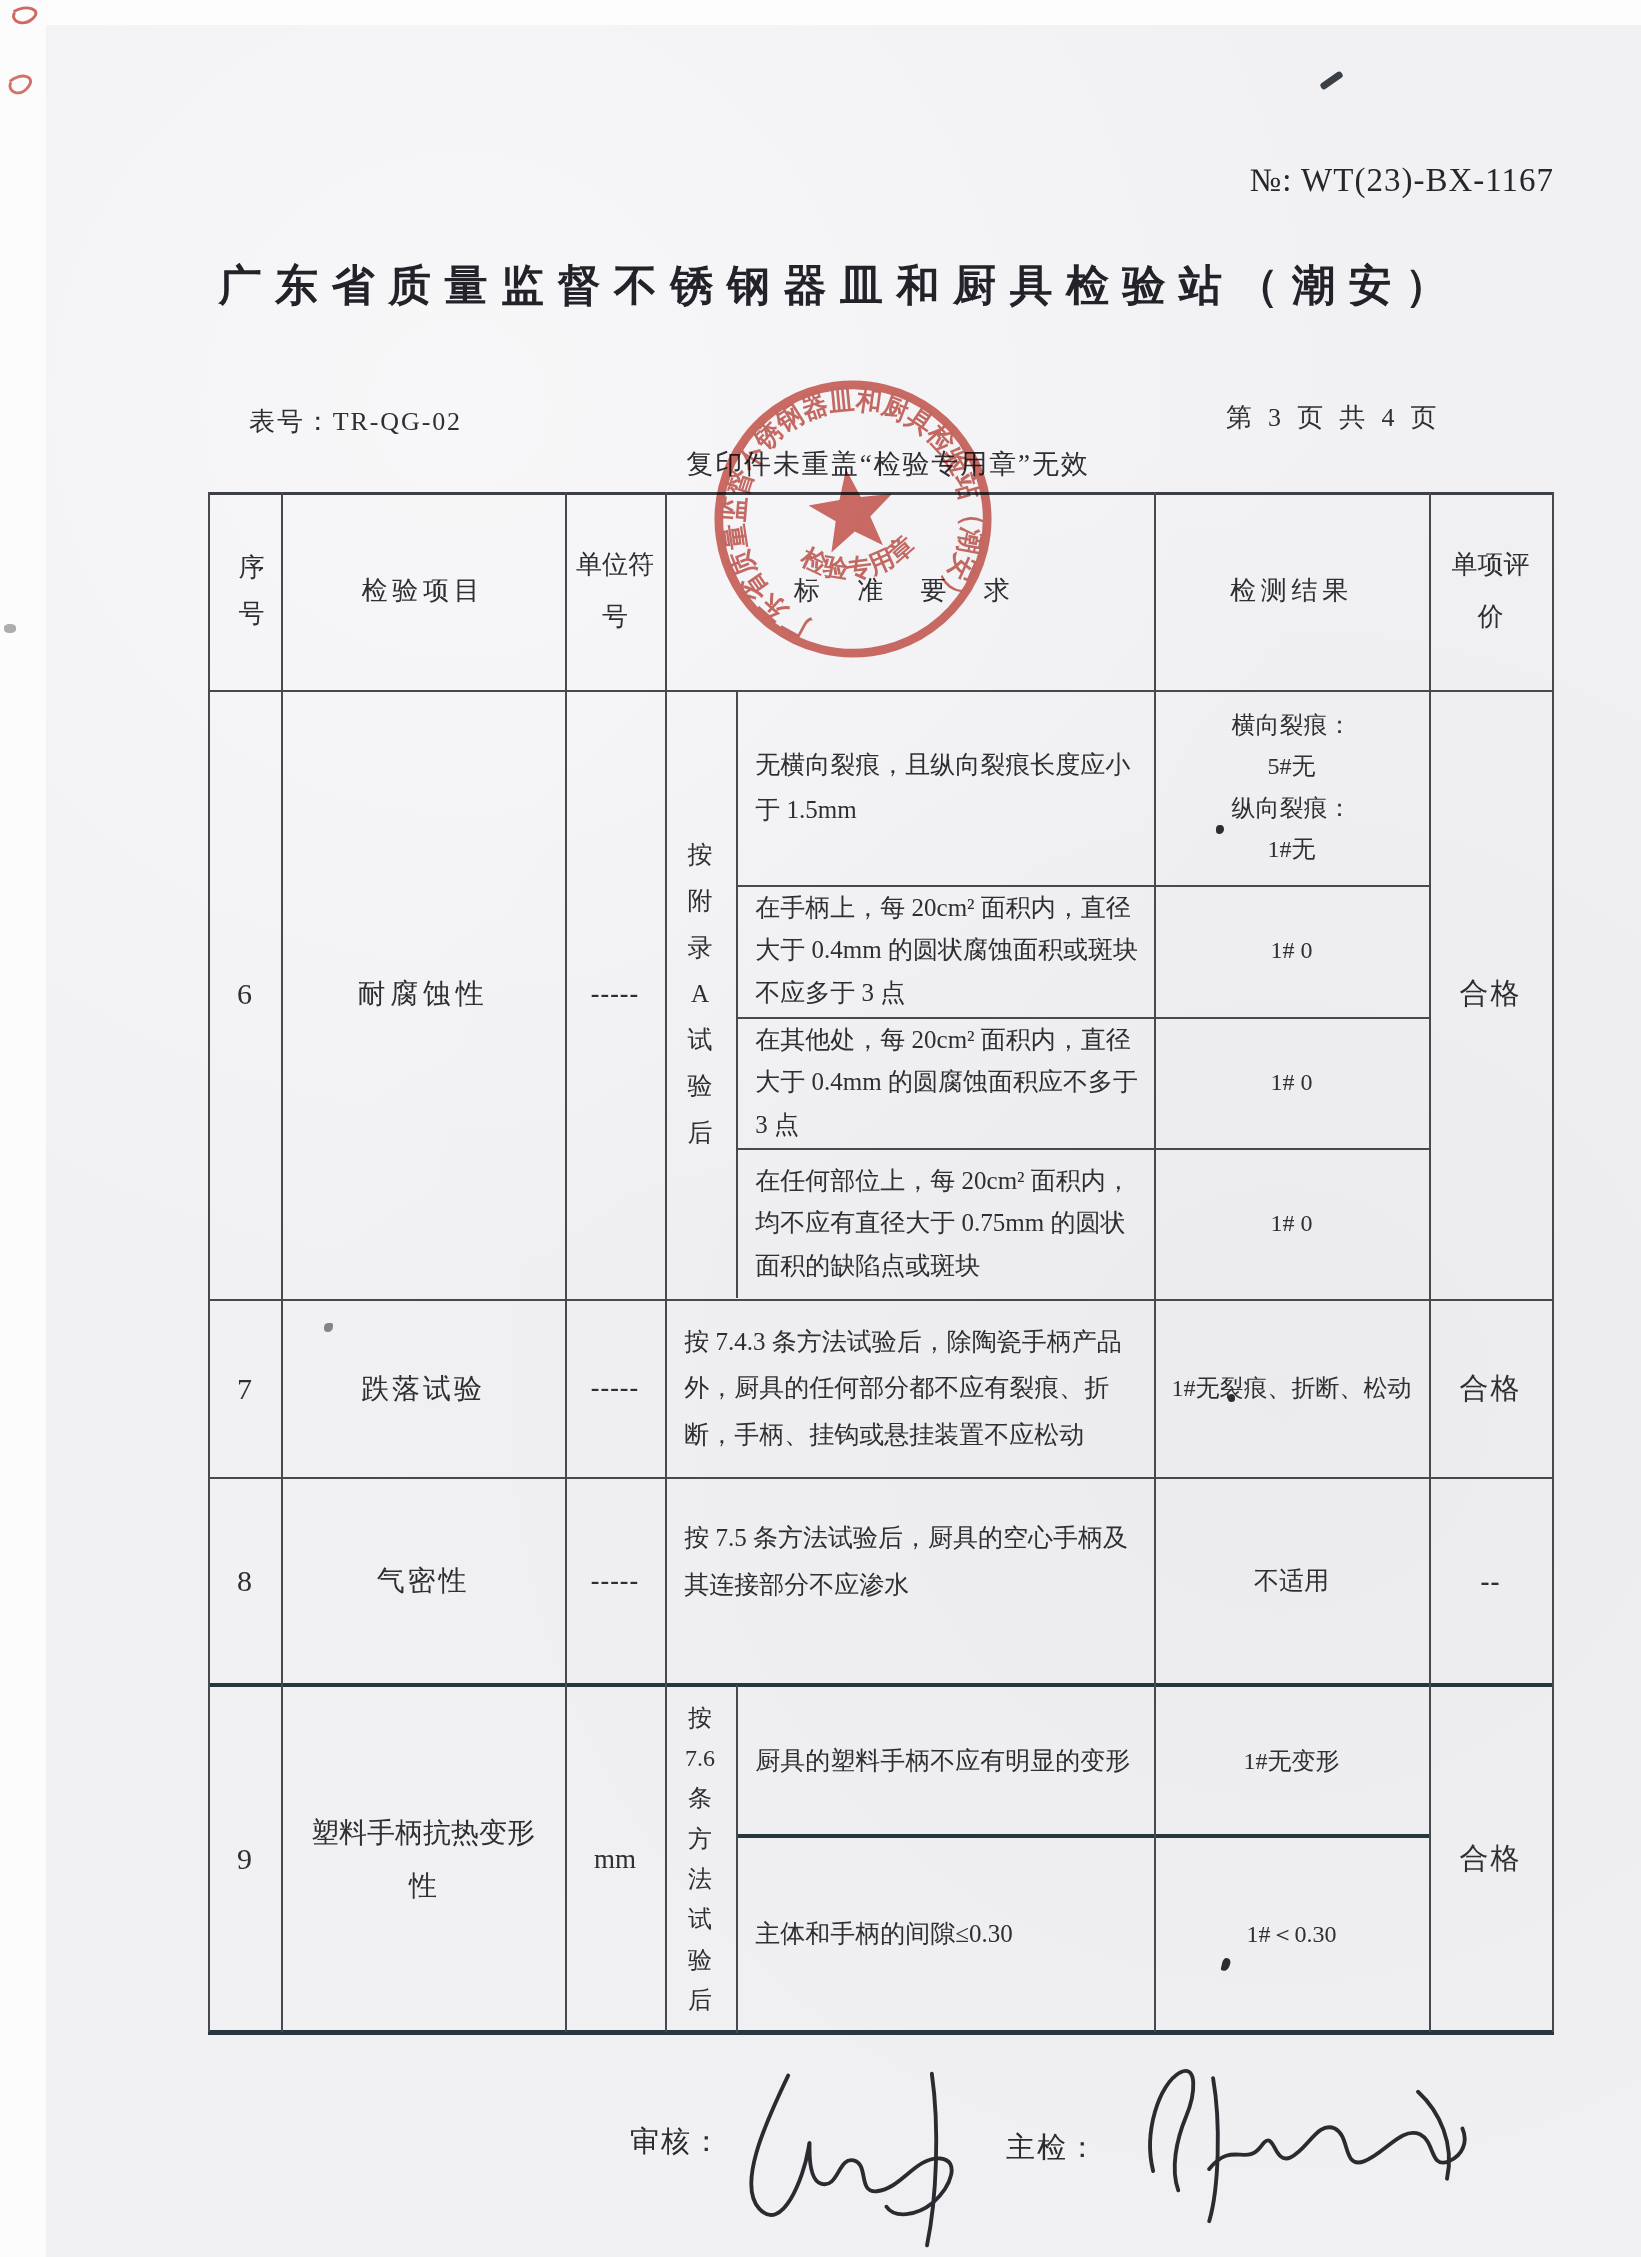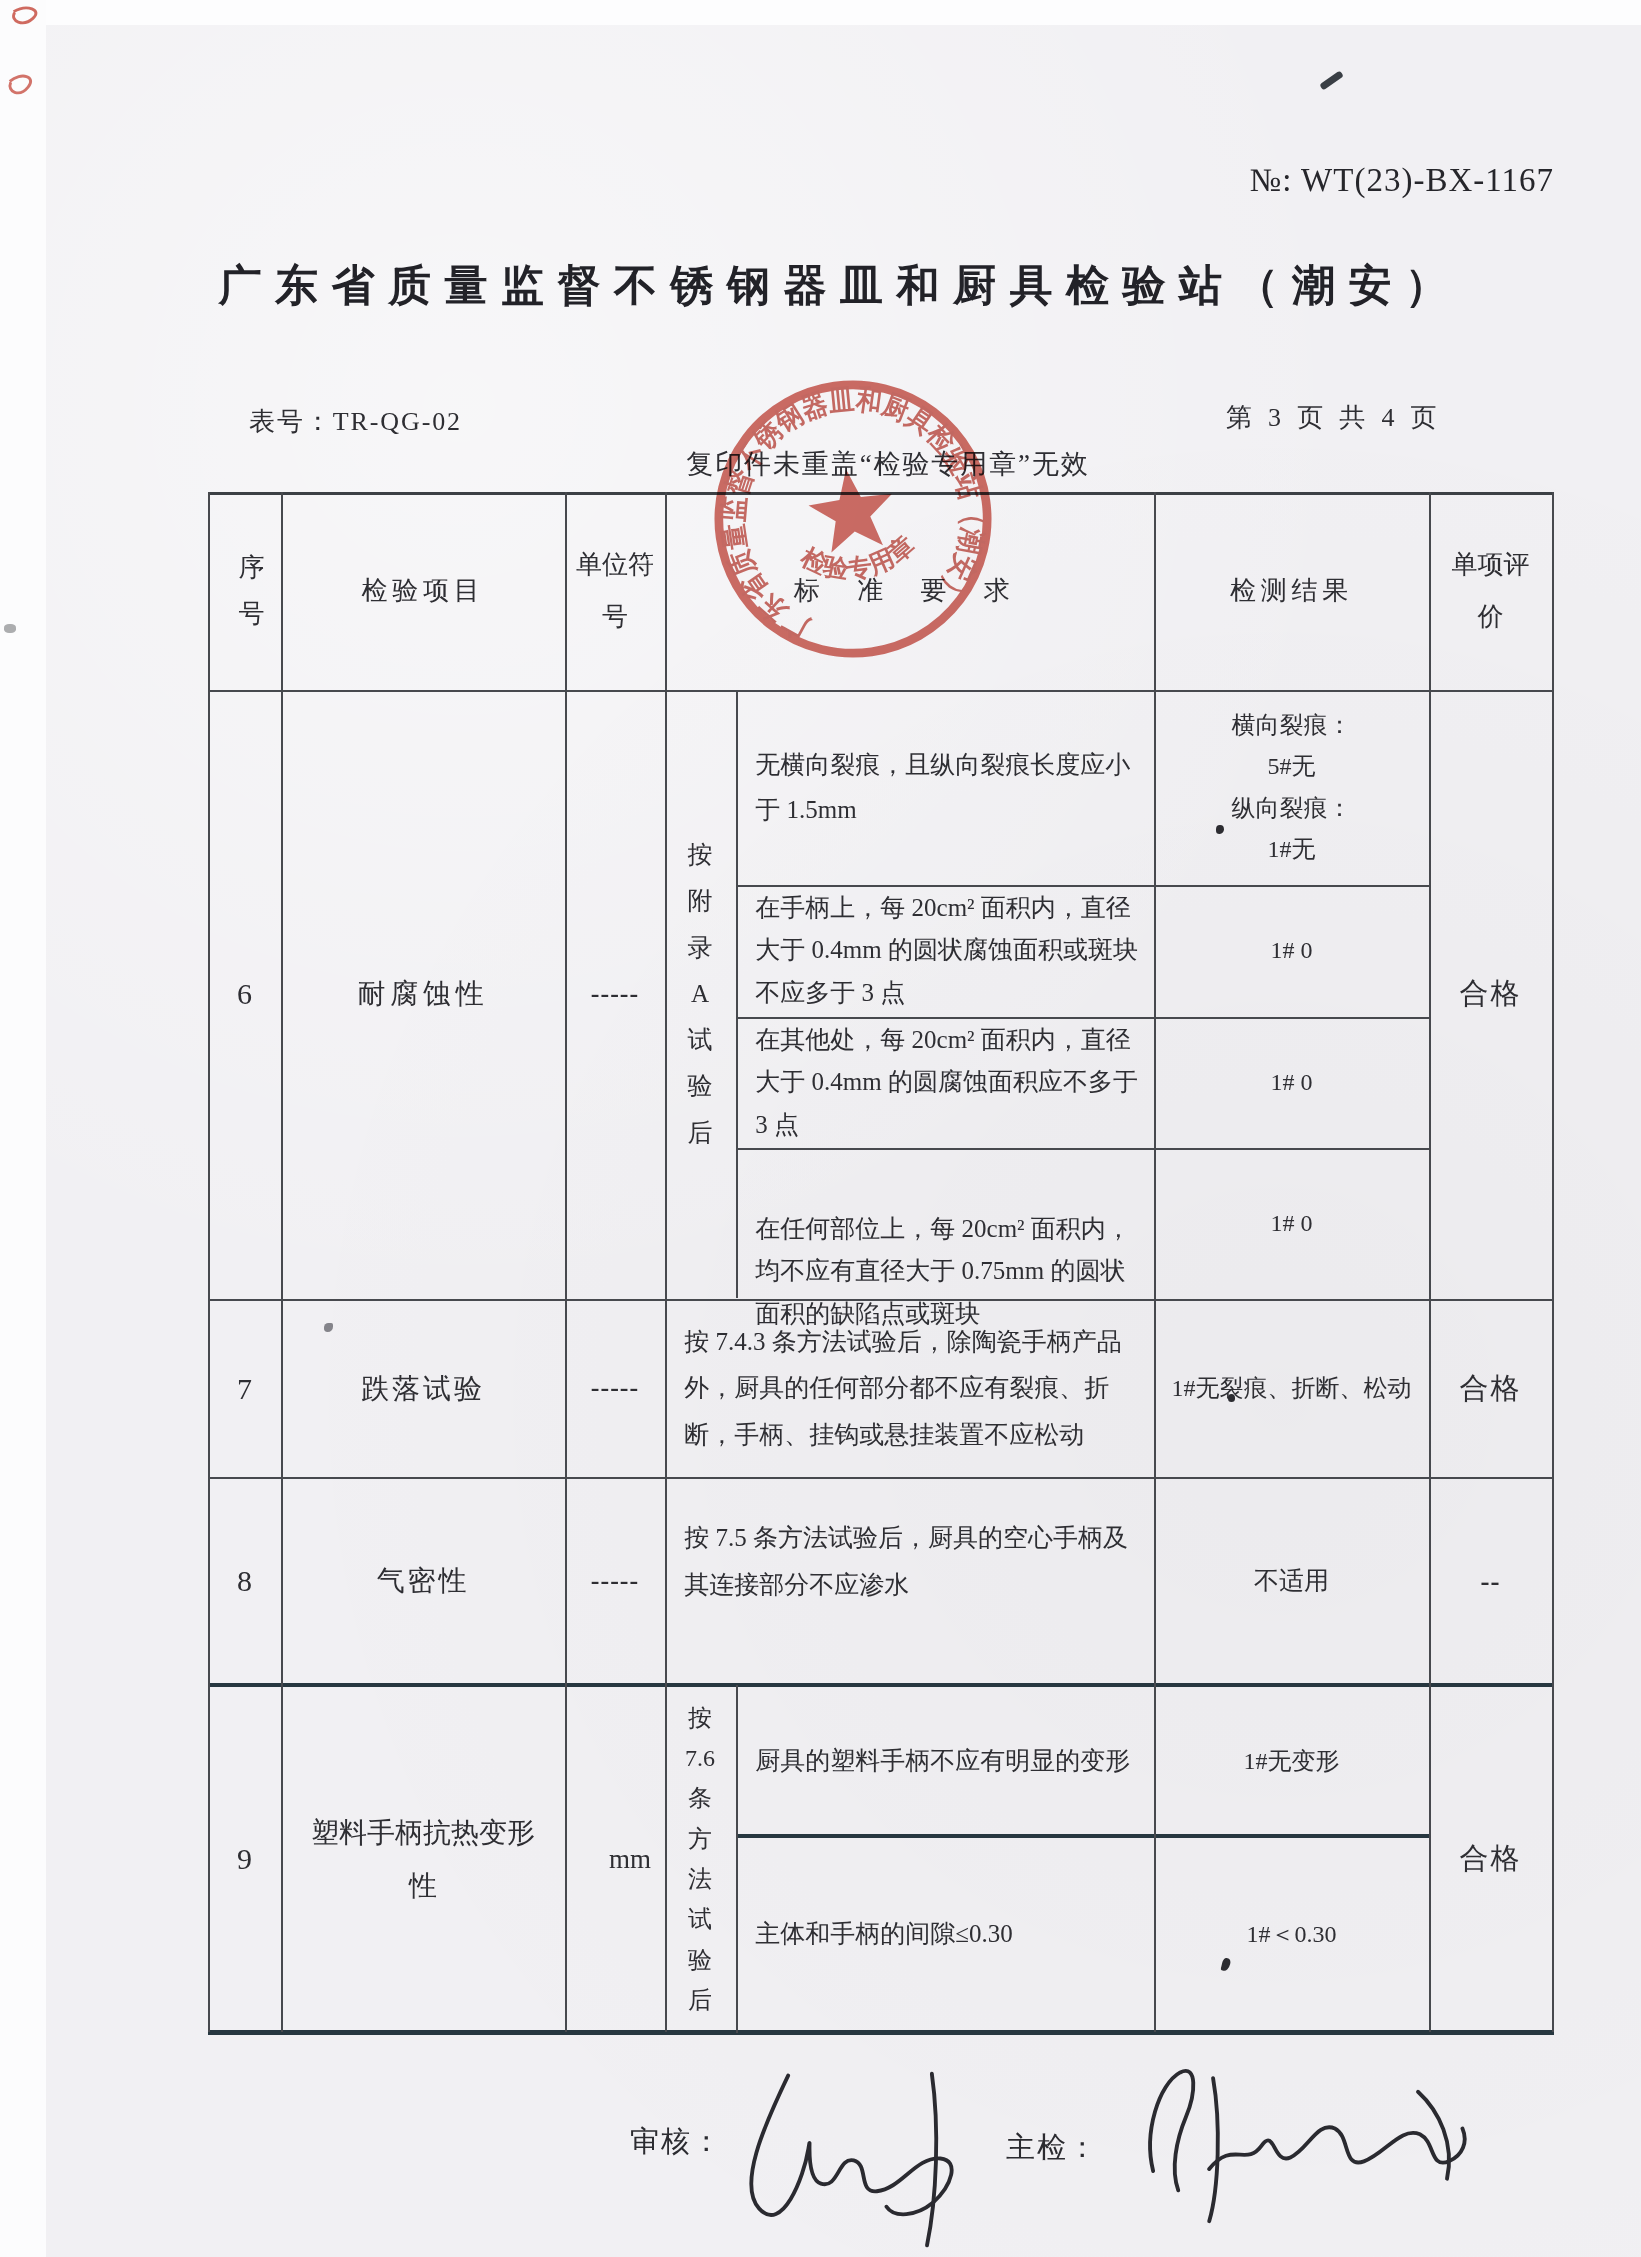--- a/index.html
+++ b/index.html
@@ -106,21 +106,21 @@
 后</div>
   <div class="cell l" style="left:736px;top:690px;width:418px;height:195px;font-size:25px;">无横向裂痕，且纵向裂痕长度应小于 1.5mm</div>
   <div class="cell pre" style="left:1154px;top:690px;width:275px;height:195px;font-size:24px;line-height:1.72;">横向裂痕：
 5#无
 纵向裂痕：
 1#无</div>
   <div class="cell l" style="left:736px;top:885px;width:418px;height:131px;font-size:25px;line-height:1.7;">在手柄上，每 20cm² 面积内，直径大于 0.4mm 的圆状腐蚀面积或斑块不应多于 3 点</div>
   <div class="cell" style="left:1154px;top:885px;width:275px;height:131px;font-size:24px;">1# 0</div>
   <div class="cell l" style="left:736px;top:1017px;width:418px;height:131px;font-size:25px;line-height:1.7;">在其他处，每 20cm² 面积内，直径大于 0.4mm 的圆腐蚀面积应不多于 3 点</div>
   <div class="cell" style="left:1154px;top:1017px;width:275px;height:131px;font-size:24px;">1# 0</div>
-  <div class="cell l" style="left:736px;top:1148px;width:418px;height:151px;font-size:25px;line-height:1.7;margin-top:48px;">在任何部位上，每 20cm² 面积内，均不应有直径大于 0.75mm 的圆状面积的缺陷点或斑块</div>
+  <div class="cell l" style="left:736px;top:1148px;width:418px;height:151px;font-size:25px;line-height:1.7;">在任何部位上，每 20cm² 面积内，均不应有直径大于 0.75mm 的圆状面积的缺陷点或斑块</div>
   <div class="cell" style="left:1154px;top:1148px;width:275px;height:151px;font-size:24px;">1# 0</div>
   <div class="cell" style="left:1429px;top:690px;width:123px;height:608px;font-size:29px;letter-spacing:1.9px;">合格</div>
 
   <div class="cell" style="left:208px;top:1299px;width:73px;height:179px;font-size:30px;">7</div>
   <div class="cell" style="left:281px;top:1299px;width:284px;height:179px;font-size:28px;letter-spacing:2.9px;">跌落试验</div>
   <div class="cell dash" style="left:565px;top:1299px;width:100px;height:179px;">-----</div>
   <div class="cell l" style="left:665px;top:1299px;width:489px;height:179px;font-size:25px;line-height:1.85;">按 7.4.3 条方法试验后，除陶瓷手柄产品外，厨具的任何部分都不应有裂痕、折断，手柄、挂钩或悬挂装置不应松动</div>
   <div class="cell" style="left:1154px;top:1299px;width:275px;height:179px;font-size:24px;">1#无裂痕、折断、松动</div>
   <div class="cell" style="left:1429px;top:1299px;width:123px;height:179px;font-size:29px;letter-spacing:1.9px;">合格</div>
 
@@ -128,21 +128,21 @@
   <div class="cell" style="left:281px;top:1477px;width:284px;height:208px;font-size:28px;letter-spacing:2.9px;">气密性</div>
   <div class="cell dash" style="left:565px;top:1477px;width:100px;height:208px;">-----</div>
   <div class="cell l" style="left:665px;top:1477px;width:489px;height:208px;font-size:25px;line-height:1.85;padding-bottom:39px;">按 7.5 条方法试验后，厨具的空心手柄及其连接部分不应渗水</div>
   <div class="cell" style="left:1154px;top:1477px;width:275px;height:208px;font-size:25px;">不适用</div>
   <div class="cell dash" style="left:1429px;top:1477px;width:123px;height:208px;font-size:27px;">--</div>
 
   <div class="cell" style="left:208px;top:1685px;width:73px;height:348px;font-size:30px;">9</div>
   <div class="cell" style="left:281px;top:1685px;width:284px;height:348px;font-size:28px;line-height:1.9;">
       <span style="width:234px;">塑料手柄抗热变形性</span>
     </div>
-  <div class="cell" style="left:565px;top:1685px;width:100px;height:348px;font-size:27px;padding-left:15px;">mm</div>
+  <div class="cell" style="left:565px;top:1685px;width:100px;height:348px;font-size:27px;">mm</div>
   <div class="cell pre" style="left:665px;top:1685px;width:70px;height:348px;font-size:24px;line-height:1.68;">按
 7.6
 条
 方
 法
 试
 验
 后</div>
   <div class="cell l" style="left:736px;top:1685px;width:418px;height:152px;font-size:25px;">厨具的塑料手柄不应有明显的变形</div>
   <div class="cell" style="left:1154px;top:1685px;width:275px;height:152px;font-size:24px;">1#无变形</div>

